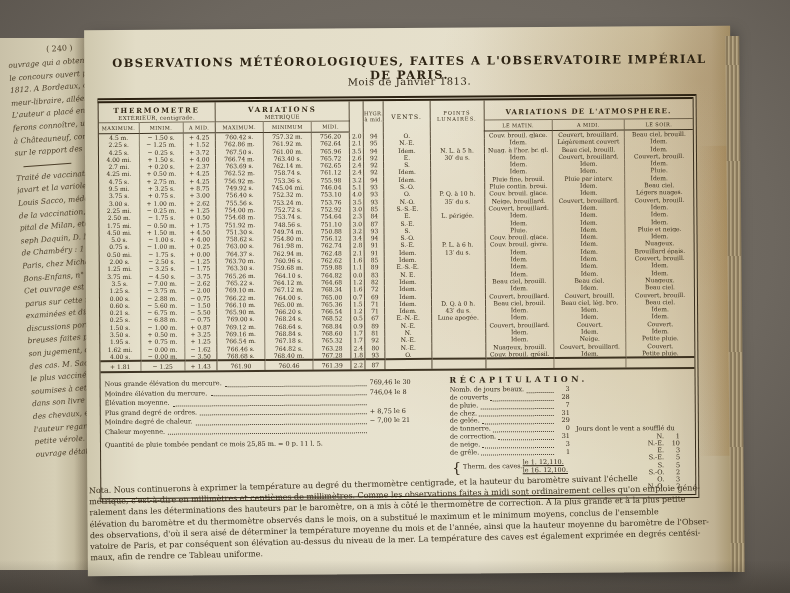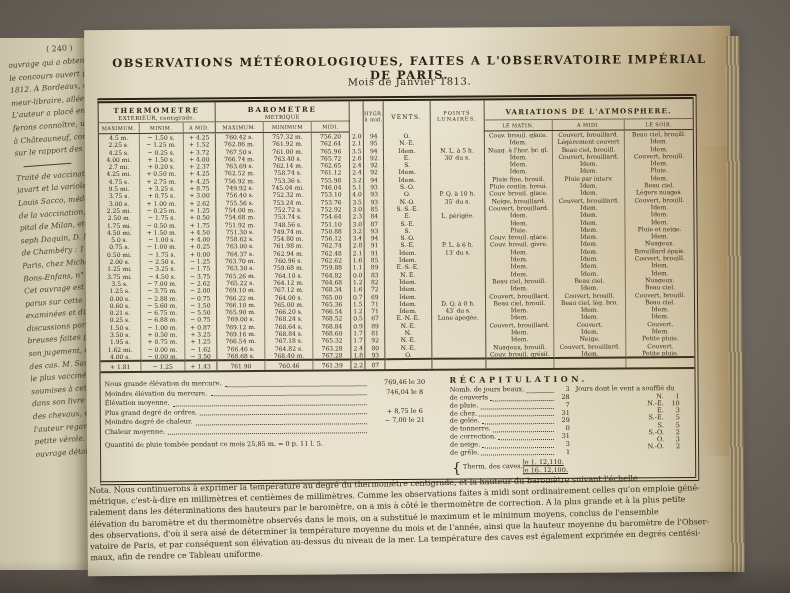--- a/index.html
+++ b/index.html
@@ -75,31 +75,31 @@
   tr.means td{border-top:2.5px double rgba(44,34,18,.9);font-size:6px;line-height:9px;}
   
   .recap{
     border-top:2px solid rgba(44,34,18,.9);
     display:flex;font-size:6.5px;padding:3px 4px 4px 4px;min-height:70px;box-sizing:border-box;
   }
   .recap-left{width:335px;padding-top:4px;}
   .merc-row{display:flex;align-items:flex-end;line-height:9.5px;}
   .merc-label{white-space:nowrap;}
   .merc-leader{flex:1;border-bottom:1px dotted #4a4032;margin:0 3px 2px 3px;min-width:8px;}
-  .merc-value{white-space:nowrap;width:70px;text-align:center;}
+  .merc-value{white-space:nowrap;width:70px;text-align:left;}
   .rain-line{margin-top:4px;line-height:9px;}
   .recap-right{flex:1;padding-left:10px;}
   .recap-title{font-size:8px;letter-spacing:3.5px;font-weight:bold;margin:1px 0 2px 0;}
   .recap-cols{display:flex;}
   .days{width:120px;}
   .day-row{display:flex;line-height:7.8px;}
   .day-leader{flex:1;border-bottom:1px dotted #4a4032;margin:0 2px 1px 2px;}
   .day-value{width:14px;text-align:right;}
   .winds{width:104px;padding-left:6px;}
-  .winds-intro{line-height:7.5px;}
+  .winds-intro{line-height:7.5px;margin-top:40px;}
   .wind-row{display:flex;line-height:7.2px;}
   .wind-dir{flex:1;text-align:right;padding-right:4px;}
   .wind-val{width:12px;text-align:right;}
   .caves{margin-top:3px;display:flex;align-items:center;}
   .caves-brace{font-size:14px;line-height:14px;margin:0 2px;}
   .caves-label{line-height:7.5px;}
   .caves-lines{line-height:7.5px;text-decoration:underline;}
   
   .nota{
     position:absolute;left:2px;top:450px;width:628px;
@@ -176,21 +176,21 @@
           <col style="width:72px">
           <col style="width:68px">
       </colgroup>
       <thead>
         <tr class="hdr1">
           <th colspan="3">
             <div class="gtitle">THERMOMETRE</div>
             <div class="gsub">EXTÉRIEUR, centigrade.</div>
           </th>
           <th colspan="3" class="gl">
-            <div class="gtitle">BAROMETRE</div>
+            <div class="gtitle">VARIATIONS</div>
             <div class="gsub">MÉTRIQUE</div>
           </th>
           <th rowspan="2" class="gl vert">
             
           </th>
           <th rowspan="2" class="gl small2">
             <div>HYGR.</div>
             <div>à mid.</div>
           </th>
           <th rowspan="2" class="gl" style="font-size:6px;letter-spacing:1.2px;">VENTS.</th>

